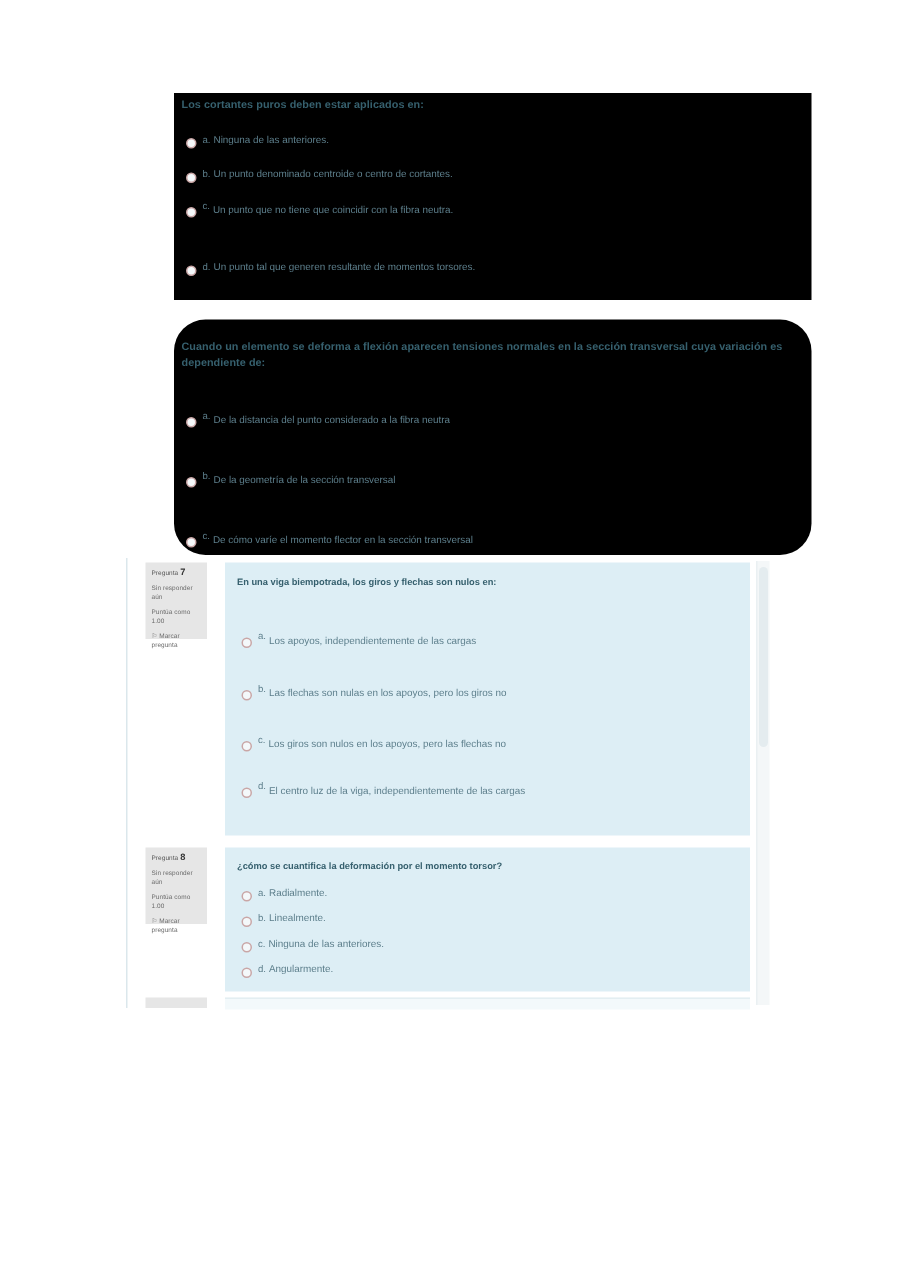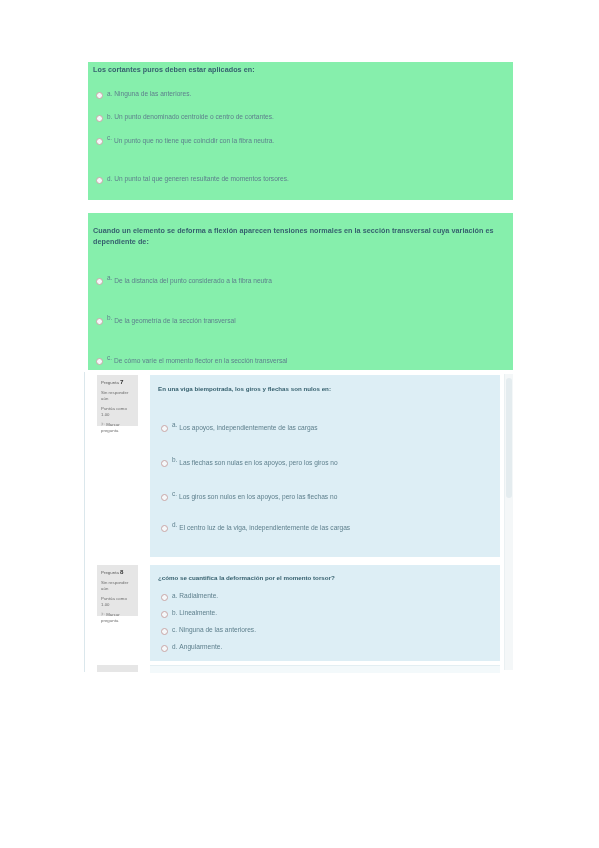--- a/index.html
+++ b/index.html
@@ -19,22 +19,23 @@
     position: absolute;
     left: 0; top: 0;
     width: 599px;
     height: 848px;
     background: #ffffff;
   }
 
   
   .qpanel {
     position: absolute;
-    background: #86efac;
+    background: #000000;
     box-sizing: border-box;
+    margin-left: 28px;
   }
 
   .qtitle {
     color: #36606e;
     font-weight: bold;
     font-size: 7.2px;
     line-height: 11px;
     letter-spacing: 0.05px;
   }
 
@@ -182,21 +183,21 @@
       <span class="opttext">Un punto que no tiene que coincidir con la fibra neutra.</span>
     </div>
 
     <div class="opt" style="left:8px; top:113px;">
       <span class="radio"></span>
       <span class="optletter">d.</span>
       <span class="opttext">Un punto tal que generen resultante de momentos torsores.</span>
     </div>
   </div>
 
-  <div class="qpanel" style="left:88px; top:213px; width:425px; height:157px;">
+  <div class="qpanel" style="left:88px; top:213px; width:425px; height:157px;border-radius:21px;">
     <div class="qtitle" style="position:absolute; left:5px; top:12px; width:409px;">Cuando un elemento se deforma a flexión aparecen tensiones normales en la sección transversal cuya variación es dependiente de:</div>
 
     <div class="opt raised" style="left:8px; top:63px;">
       <span class="radio"></span>
       <span class="optletter">a.</span>
       <span class="opttext">De la distancia del punto considerado a la fibra neutra</span>
     </div>
 
     <div class="opt raised" style="left:8px; top:103px;">
       <span class="radio"></span>

